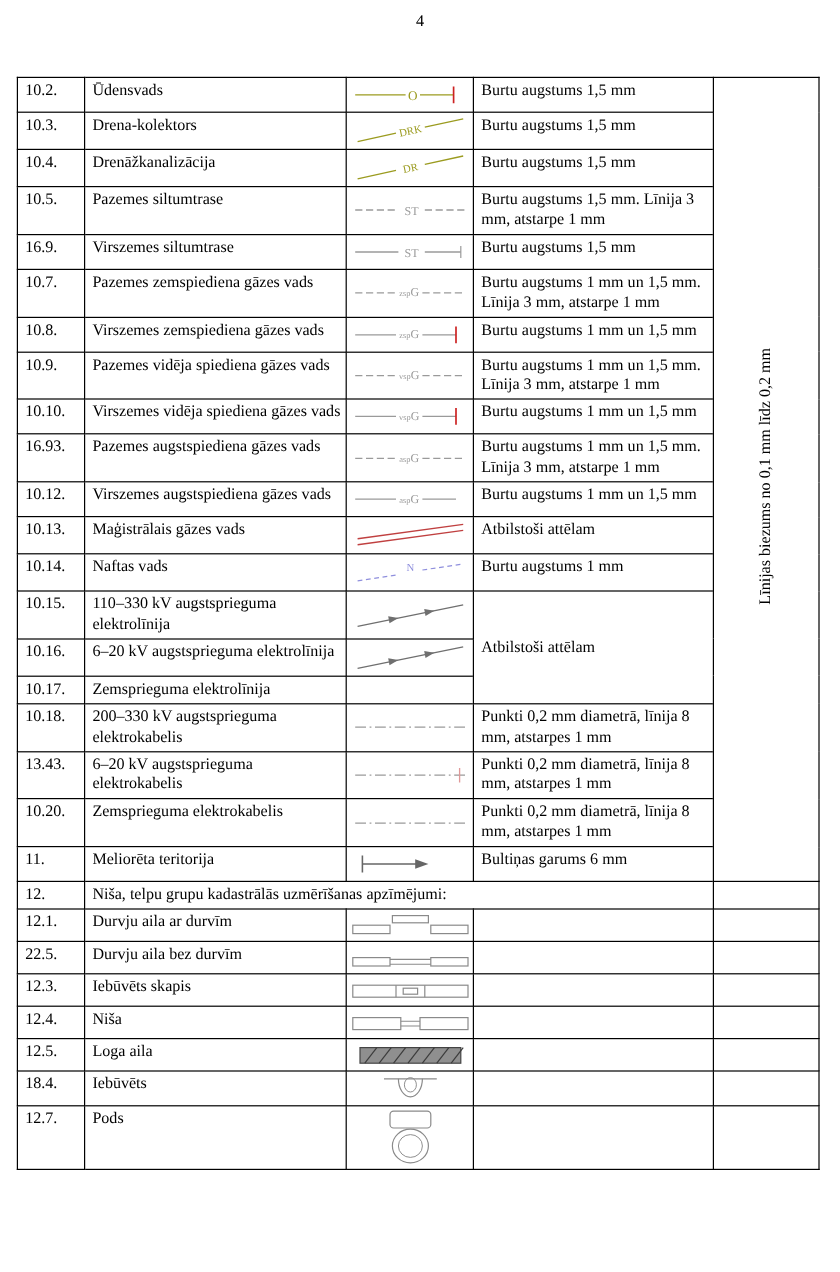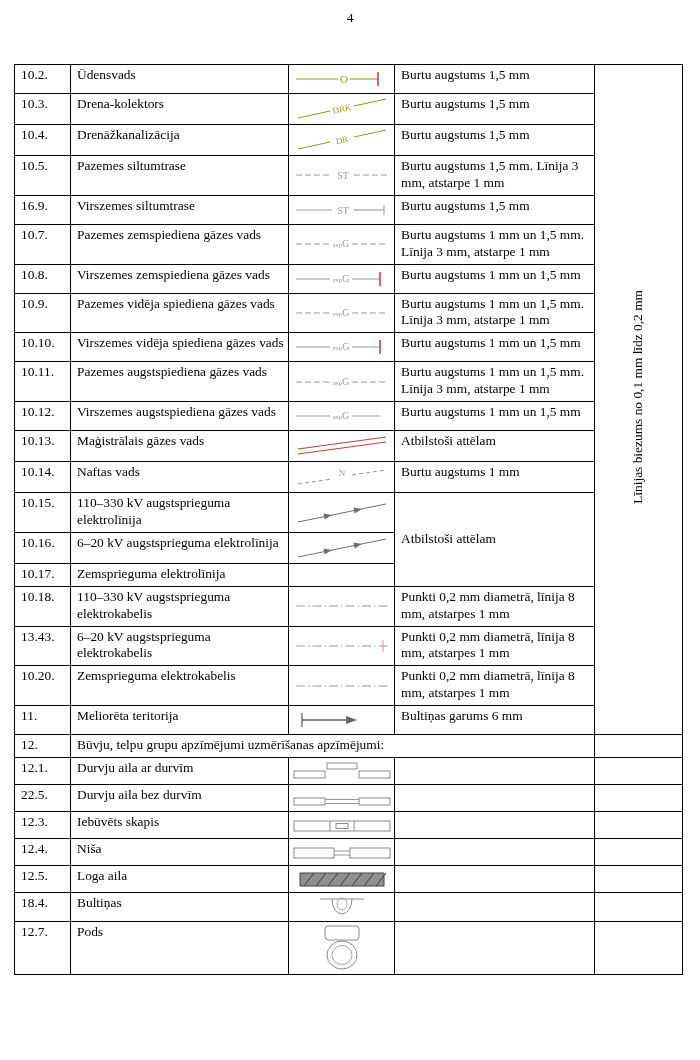--- a/index.html
+++ b/index.html
@@ -137,21 +137,21 @@
             <svg width="100" height="24" viewBox="0 0 100 24">
               <line x1="4" y1="12" x2="38" y2="12" stroke="#9a9a9a" stroke-width="1"></line>
               <line x1="60" y1="12" x2="88" y2="12" stroke="#9a9a9a" stroke-width="1"></line>
               <text x="49" y="15" fill="#9a9a9a" text-anchor="middle" font-family="Liberation Serif, serif"><tspan font-size="7">vsp</tspan><tspan font-size="10">G</tspan></text>
               <line x1="88" y1="5" x2="88" y2="19" stroke="#cc2222" stroke-width="1.4"></line>
             </svg>
           </td>
           <td class="c-desc">Burtu augstums 1 mm un 1,5  mm</td>
         </tr>
         <tr>
-          <td class="c-num">10.11.</td>
+          <td class="c-num">16.93.</td>
           <td class="c-name">Pazemes augstspiediena gāzes vads</td>
           <td class="c-sym">
             <svg width="100" height="24" viewBox="0 0 100 24">
               <line x1="4" y1="12" x2="38" y2="12" stroke="#9a9a9a" stroke-width="1" stroke-dasharray="6,3"></line>
               <line x1="60" y1="12" x2="96" y2="12" stroke="#9a9a9a" stroke-width="1" stroke-dasharray="6,3"></line>
               <text x="49" y="15" fill="#9a9a9a" text-anchor="middle" font-family="Liberation Serif, serif"><tspan font-size="7">asp</tspan><tspan font-size="10">G</tspan></text>
             </svg>
           </td>
           <td class="c-desc">Burtu augstums 1 mm un 1,5  mm. Līnija 3 mm, atstarpe 1 mm</td>
         </tr>
@@ -213,21 +213,21 @@
             </svg>
           </td>
         </tr>
         <tr>
           <td class="c-num">10.17.</td>
           <td class="c-name">Zemsprieguma elektrolīnija</td>
           <td class="c-sym"></td>
         </tr>
         <tr>
           <td class="c-num">10.18.</td>
-          <td class="c-name">110–330 kV augstsprieguma elektrokabelis</td>
+          <td class="c-name">200–330 kV augstsprieguma elektrokabelis</td>
           <td class="c-sym">
             <svg width="100" height="24" viewBox="0 0 100 24">
               <line x1="4" y1="12" x2="96" y2="12" stroke="#9a9a9a" stroke-width="1.1" stroke-dasharray="9 3 1.5 3"></line>
             </svg>
           </td>
           <td class="c-desc">Punkti 0,2 mm diametrā, līnija 8 mm, atstarpes 1 mm</td>
         </tr>
         <tr>
           <td class="c-num">13.43.</td>
           <td class="c-name">6–20 kV augstsprieguma elektrokabelis</td>
@@ -256,21 +256,21 @@
             <svg width="100" height="24" viewBox="0 0 100 24">
               <line x1="10" y1="5" x2="10" y2="19" stroke="#666" stroke-width="1.3"></line>
               <line x1="10" y1="12" x2="56" y2="12" stroke="#666" stroke-width="1.3"></line>
               <polygon points="65,12 54,8 54,16" fill="#666"></polygon>
             </svg>
           </td>
           <td class="c-desc">Bultiņas garums 6 mm</td>
         </tr>
         <tr>
           <td class="c-num">12.</td>
-          <td class="c-name" colspan="3">Būvju, telpu grupu apzīmējumi uzmērīšanas apzīmējumi:</td>
+          <td class="c-name" colspan="3">Niša, telpu grupu kadastrālās uzmērīšanas apzīmējumi:</td>
           <td class="c-note"></td>
         </tr>
         <tr>
           <td class="c-num">12.1.</td>
           <td class="c-name">Durvju aila ar durvīm</td>
           <td class="c-sym">
             <svg width="100" height="22" viewBox="0 0 100 22">
               <rect x="2" y="11" width="31" height="7" fill="none" stroke="#8a8a8a" stroke-width="1"></rect>
               <rect x="67" y="11" width="31" height="7" fill="none" stroke="#8a8a8a" stroke-width="1"></rect>
               <rect x="35" y="3" width="30" height="6" fill="none" stroke="#8a8a8a" stroke-width="1"></rect>
@@ -334,21 +334,21 @@
               <line x1="60" y1="18" x2="70" y2="5" stroke="#3c3c3c" stroke-width="1"></line>
               <line x1="72" y1="18" x2="82" y2="5" stroke="#3c3c3c" stroke-width="1"></line>
               <line x1="84" y1="18" x2="94" y2="5" stroke="#3c3c3c" stroke-width="1"></line>
             </svg>
           </td>
           <td class="c-desc"></td>
           <td class="c-note"></td>
         </tr>
         <tr>
           <td class="c-num">18.4.</td>
-          <td class="c-name">Bultiņas</td>
+          <td class="c-name">Iebūvēts</td>
           <td class="c-sym">
             <svg width="100" height="24" viewBox="0 0 100 24">
               <line x1="28" y1="4" x2="72" y2="4" stroke="#8a8a8a" stroke-width="1"></line>
               <path d="M40,4 a10,15 0 0 0 20,0" fill="none" stroke="#8a8a8a"></path>
               <ellipse cx="50" cy="9" rx="5" ry="6" fill="none" stroke="#8a8a8a" stroke-width="0.8"></ellipse>
             </svg>
           </td>
           <td class="c-desc"></td>
           <td class="c-note"></td>
         </tr>

